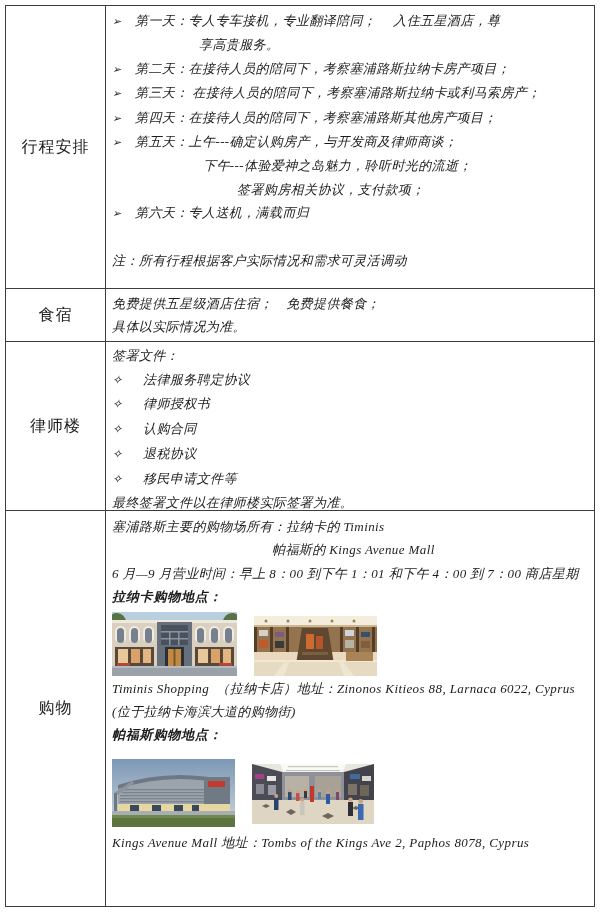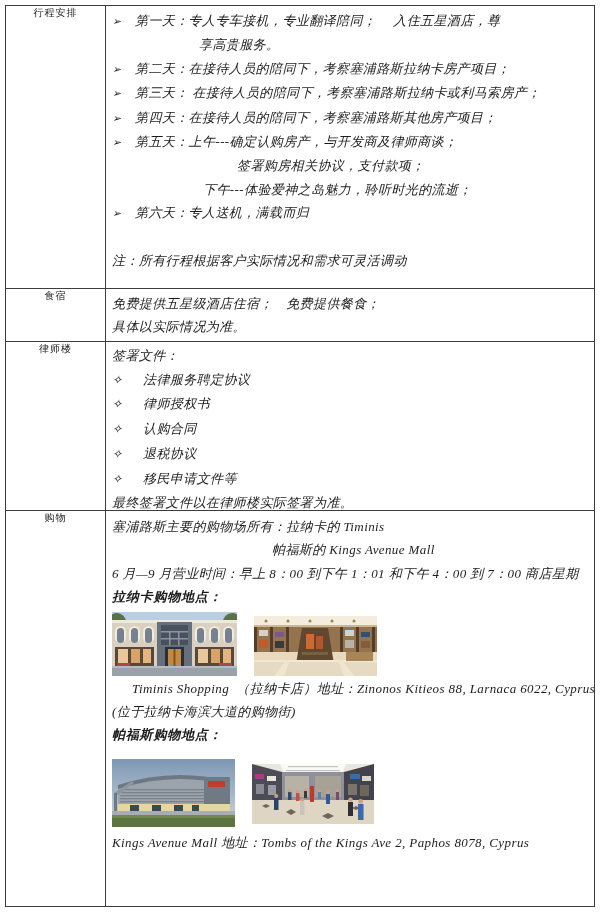--- a/index.html
+++ b/index.html
@@ -9,59 +9,59 @@
     font-family:"Liberation Serif","DejaVu Serif",serif; color:#1c1c1c;
   }
   .doc-table {
     position:absolute; left:5px; top:5px; width:590px; height:902px;
     border:1px solid #3d3d3d;
   }
   .row { display:flex; border-bottom:1px solid #3d3d3d; }
   .row:last-child { border-bottom:none; }
   .label-cell {
     width:100px; flex:none; border-right:1px solid #3d3d3d;
-    display:flex; justify-content:center;
-    font-size:10px; letter-spacing:1px;
+    display:flex; align-items:center; justify-content:center;
+    font-size:16px; letter-spacing:1px;
   }
   .content-cell { flex:1; padding:3px 6px 0 6px; overflow:hidden; }
   .ln { font-size:13px; line-height:23.4px; white-space:pre; letter-spacing:0.4px;font-style:italic; }
   .b-arrow { display:inline-block; width:23px; font-size:11px; }
   .b-diamond { display:inline-block; width:31px; font-size:12px; }
   .cont  { padding-left:87px; }
   .ind1  { padding-left:91px; }
   .ind2  { padding-left:125px; }
   .ind-mall { padding-left:160px; }
   .blank { height:23.4px; }
   .bold  { font-weight:bold; letter-spacing:0.8px; }
   .law-cell .ln { line-height:23.7px; }
   .photo-row { display:flex; align-items:flex-start; margin-top:3px; }
   .photo { display:block; }
   .gap17 { width:17px; flex:none; }
   .photo-row-2 { margin-top:12px; }
-  .cap-top { margin-top:1px;margin-left:20px; }
+  .cap-top { margin-top:1px; }
 </style>
 </head>
 <body>
 
 <div class="page">
   <div class="doc-table">
 
     <div class="row" style="height:283px">
       <div class="label-cell">
         <span>行程安排</span>
       </div>
       <div class="content-cell">
         <div class="ln"><span class="b-arrow">➢</span><span>第一天：专人专车接机，专业翻译陪同；　 入住五星酒店，尊</span></div>
         <div class="ln cont">享高贵服务。</div>
         <div class="ln"><span class="b-arrow">➢</span><span>第二天：在接待人员的陪同下，考察塞浦路斯拉纳卡房产项目；</span></div>
         <div class="ln"><span class="b-arrow">➢</span><span>第三天： 在接待人员的陪同下，考察塞浦路斯拉纳卡或利马索房产；</span></div>
         <div class="ln"><span class="b-arrow">➢</span><span>第四天：在接待人员的陪同下，考察塞浦路斯其他房产项目；</span></div>
         <div class="ln"><span class="b-arrow">➢</span><span>第五天：上午---确定认购房产，与开发商及律师商谈；</span></div>
+        <div class="ln ind1">下午---体验爱神之岛魅力，聆听时光的流逝；</div>
         <div class="ln ind2">签署购房相关协议，支付款项；</div>
-        <div class="ln ind1">下午---体验爱神之岛魅力，聆听时光的流逝；</div>
         <div class="ln"><span class="b-arrow">➢</span><span>第六天：专人送机，满载而归</span></div>
         <div class="blank"></div>
         <div class="ln">注：所有行程根据客户实际情况和需求可灵活调动</div>
       </div>
     </div>
 
     <div class="row" style="height:53px">
       <div class="label-cell">
         <span>食宿</span>
       </div>

